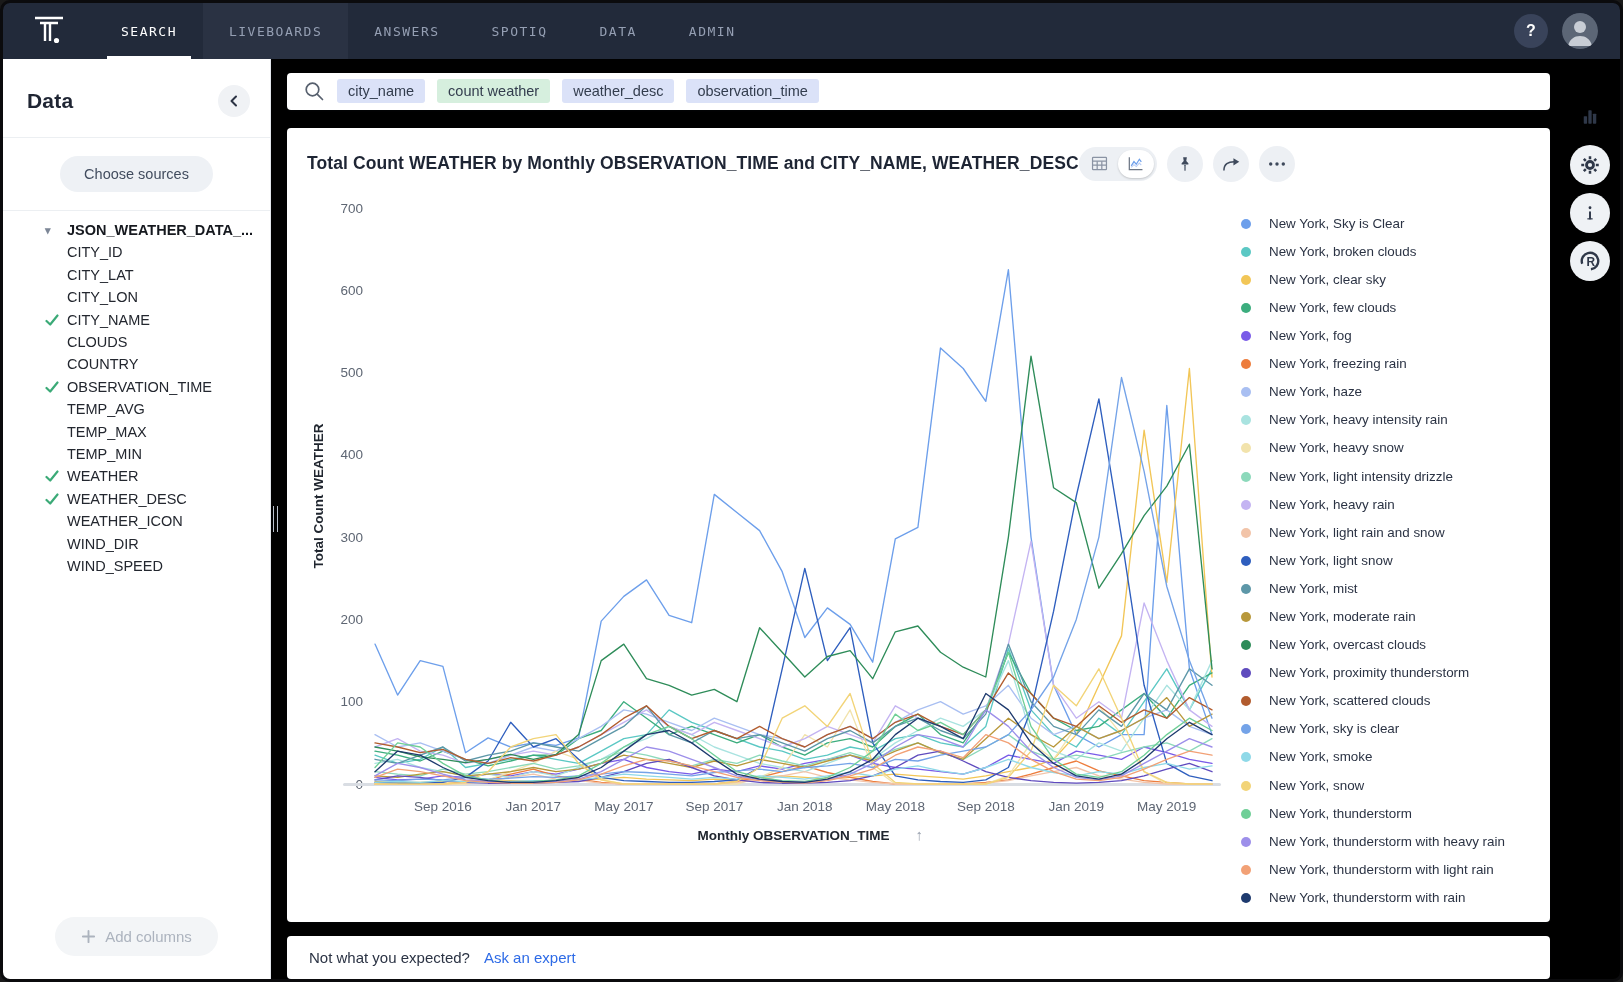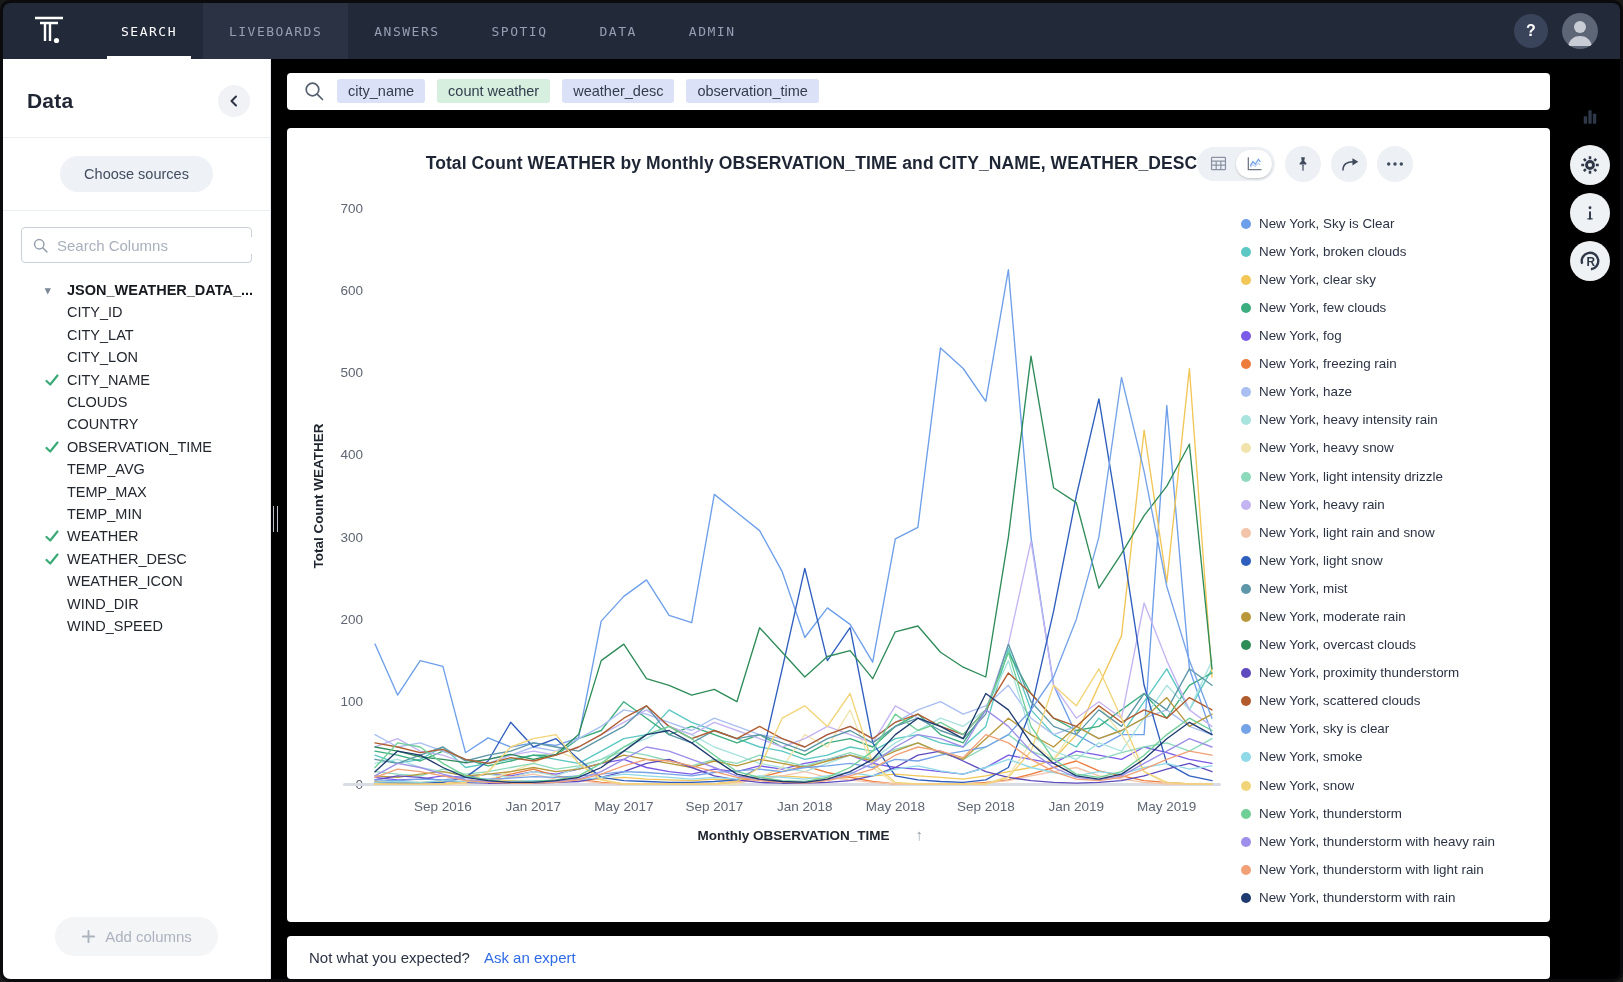--- a/index.html
+++ b/index.html
@@ -57,36 +57,36 @@
   .search-card { margin-top:14px; background:#fff; border-radius:4px; height:42px; box-shadow:0 1px 3px rgba(40,50,70,.10);
                  display:flex; align-items:center; padding:0 16px; gap:12px; }
   .search-card .mag { color:#57606E; flex:0 0 auto; display:flex; }
   .token { font-size:14.5px; color:#333D4E; padding:4px 11px; border-radius:3px; cursor:pointer; }
   .token.attribute { background:#DBE2F8; }
   .token.measure { background:#D6EFDE; }
 
   
   .chart-card { margin-top:18px; background:#fff; border-radius:4px; box-shadow:0 1px 3px rgba(40,50,70,.10);
                 padding:18px 18px 4px 20px; }
-  .card-head { display:flex; align-items:center; justify-content:center; }
+  .card-head { display:flex; align-items:center; justify-content:flex-start; }
   .card-title { font-size:17.5px; font-weight:600; color:#1E2534; letter-spacing:.1px; }
   .tools { display:flex; align-items:center; gap:10px; }
   .toggle-group { background:#EDF0F4; border-radius:17px; padding:3px; display:flex; }
   .toggle-btn { width:36px; height:28px; border:none; background:transparent; border-radius:14px; cursor:pointer;
                 display:flex; align-items:center; justify-content:center; color:#8A93A3; }
   .toggle-btn.active { background:#fff; box-shadow:0 1px 2px rgba(0,0,0,.18); }
   .round-btn { width:36px; height:36px; border-radius:50%; background:#EDF0F4; border:none; cursor:pointer;
                display:flex; align-items:center; justify-content:center; color:#3F4A5C; }
   .chart-body { display:flex; margin-top:4px; }
   svg text { font-family:"Liberation Sans", sans-serif; }
   .tick { font-size:13.5px; fill:#5E6673; }
   .axis-label { font-size:13.5px; fill:#20262F; font-weight:bold; }
   .sort-arrow { font-size:15px; fill:#9AA2AF; cursor:pointer; }
   .legend { width:285px; padding:30px 0 0 14px; overflow:hidden; }
-  .legend-item { display:flex; align-items:flex-start; gap:8px; margin-bottom:12.1px; cursor:pointer; }
+  .legend-item { display:flex; align-items:flex-start; gap:18px; margin-bottom:12.1px; cursor:pointer; }
   .legend-dot { width:10px; height:10px; border-radius:50%; flex:0 0 auto; margin-top:3px; }
   .legend-label { font-size:13.4px; color:#2B3344; line-height:16px; white-space:nowrap; }
 
   
   .rail-btn { width:40px; height:40px; border-radius:50%; border:none; background:#EFF2F5; color:#2E3747;
               cursor:pointer; display:flex; align-items:center; justify-content:center; }
   .rail-btn.plain { background:transparent; }
 
   
   .footer-bar { margin-top:14px; background:#fff; border-radius:4px; box-shadow:0 1px 3px rgba(40,50,70,.10);
@@ -137,29 +137,20 @@
           <svg width="14" height="14" viewBox="0 0 14 14" fill="none" stroke="currentColor" stroke-width="2" stroke-linecap="round" stroke-linejoin="round">
               <polyline points="9,2.5 4.5,7 9,11.5"></polyline>
             </svg>
         </button>
       </div>
       <hr class="side-sep">
       <div class="choose-wrap">
         <button class="pill-btn">Choose sources</button>
       </div>
       <hr class="side-sep">
-      <div class="searchbox">
-        <span style="display:flex">
-          <svg width="17" height="17" viewBox="0 0 20 20" fill="none" stroke="#98A1AF" stroke-width="1.8" stroke-linecap="round">
-              <circle cx="8.5" cy="8.5" r="5.5"></circle>
-              <line x1="12.9" y1="12.9" x2="17.5" y2="17.5"></line>
-            </svg>
-        </span>
-        <input type="text" placeholder="Search Columns" style="">
-      </div>
       <ul class="tree" id="column-list">
           <li class="tbl"><span class="caret">▾</span>JSON_WEATHER_DATA_...</li>
           <li>CITY_ID</li>
           <li>CITY_LAT</li>
           <li>CITY_LON</li>
           <li><svg width="14" height="14" viewBox="0 0 14 14" class="chk">
               <polyline points="1.5,8 5.2,11.5 12.5,2.5" fill="none" stroke="#3BAA77" stroke-width="2.2" stroke-linecap="round" stroke-linejoin="round"></polyline>
             </svg>CITY_NAME</li>
           <li>CLOUDS</li>
           <li>COUNTRY</li>

